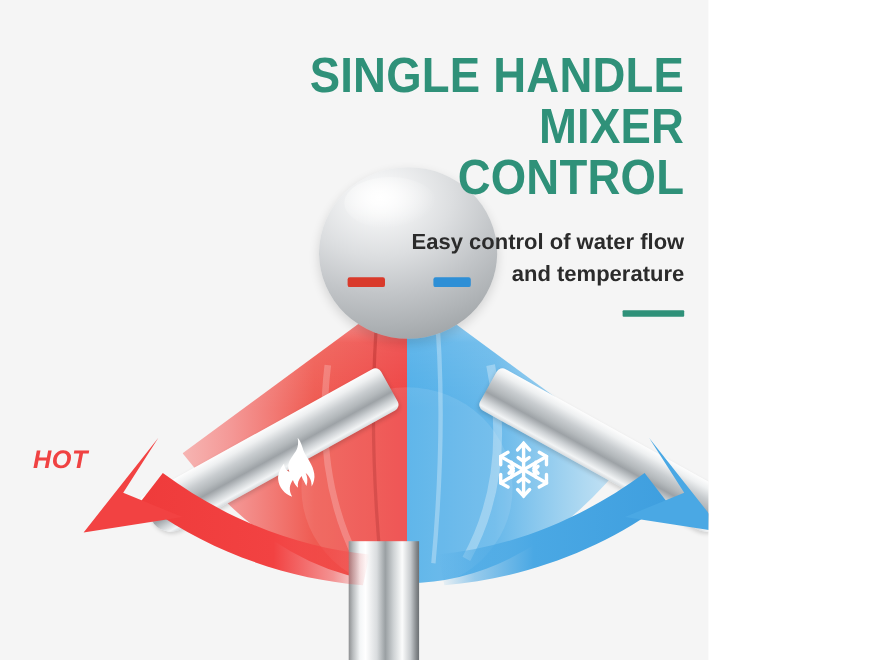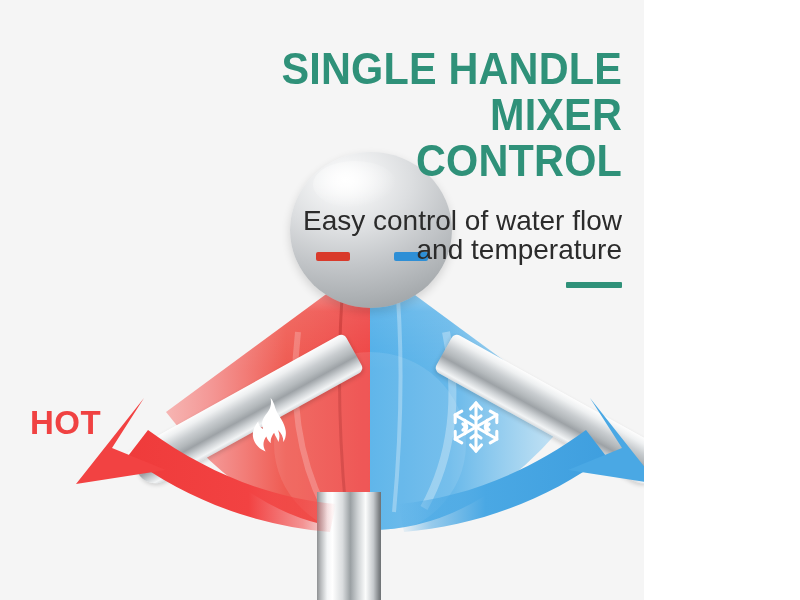--- a/index.html
+++ b/index.html
@@ -21,33 +21,33 @@
   #title{
     font-family:"Liberation Sans Narrow","Liberation Sans",sans-serif;
     font-weight:700;
     font-size:45px; line-height:46px;
     letter-spacing:.2px;
     transform:scaleX(.92); transform-origin:right center;
     white-space:pre-line;
   }
   #subtitle{
     margin-top:22px;
-    font-size:28px; line-height:29px;
-    color:#2b2b2b; font-weight:400;
+    font-size:20px; line-height:29px;
+    color:#2b2b2b; font-weight:700;
     white-space:pre-line;
   }
   #accent-dash{
     display:inline-block; margin-top:18px;
     width:56px; height:6px; border-radius:1px;
   }
 
   
   .side-label{
     position:absolute; z-index:40;
-    font-size:33px; font-weight:700; letter-spacing:.5px;
+    font-size:23px; font-weight:700; letter-spacing:.5px;font-style:italic;
   }
   #label-hot { left:30px;  top:404px; }
   #label-cold{ right:88px; top:404px; }
 
   
   #faucet{ position:absolute; inset:0; z-index:20; }
 
   
   #column{
     position:absolute; left:317px; top:492px;

